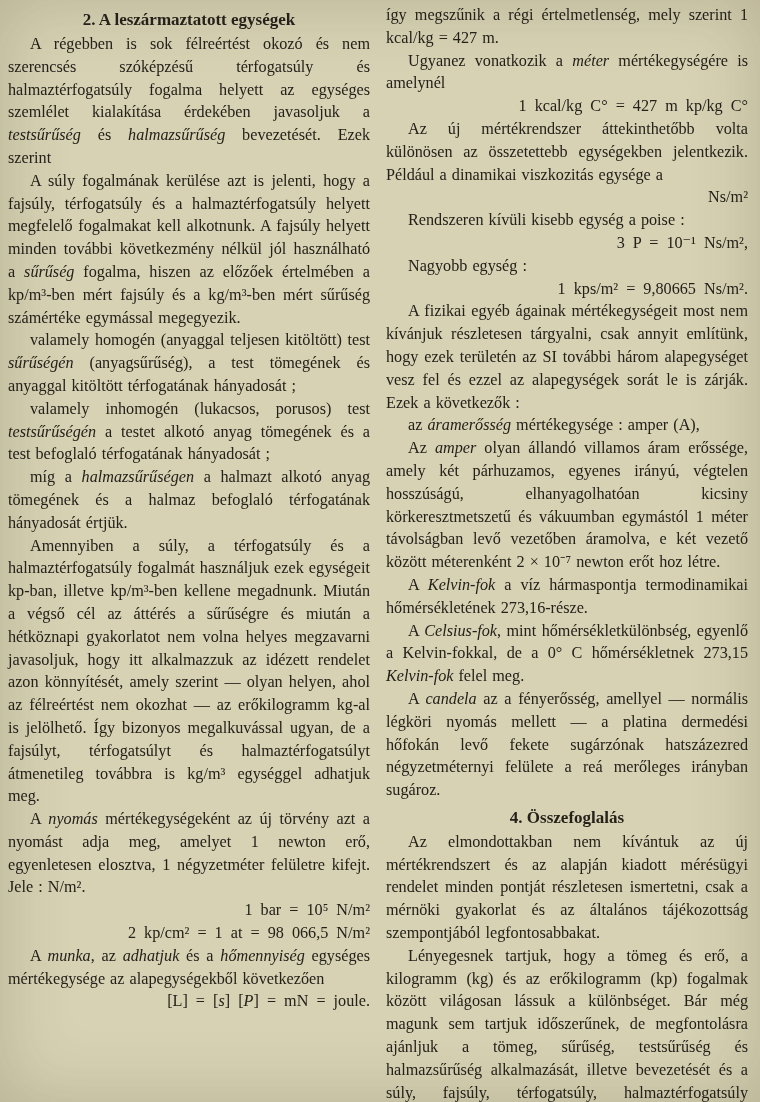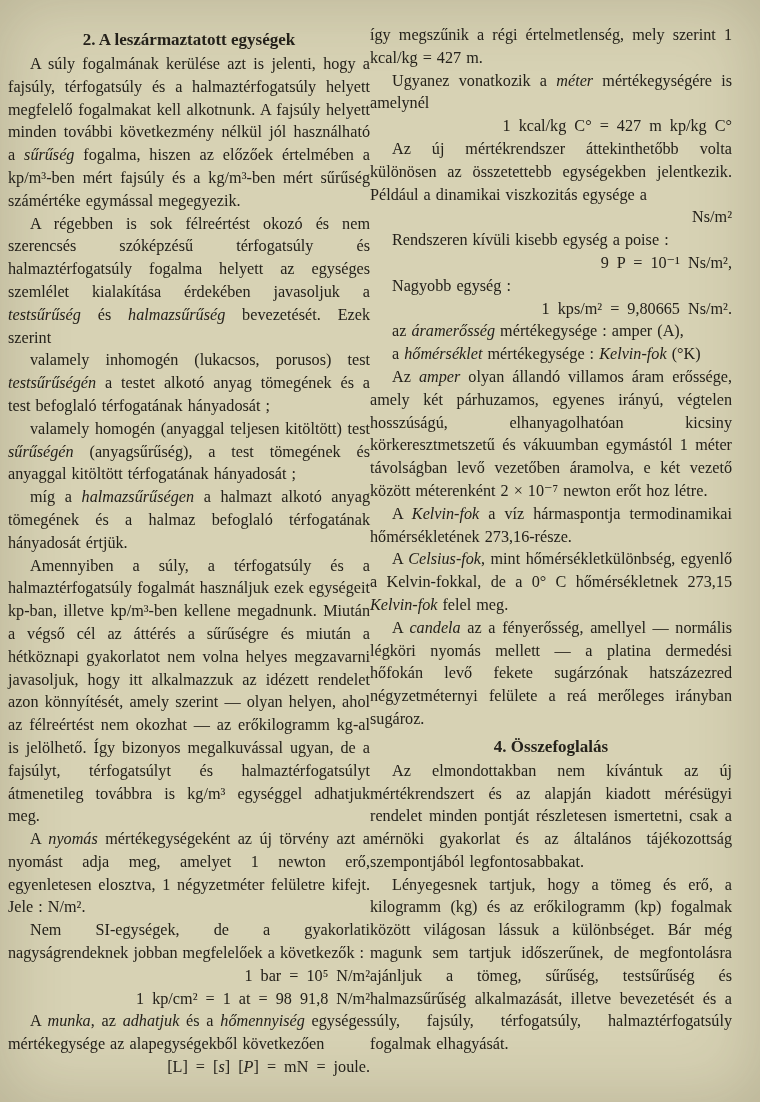--- a/index.html
+++ b/index.html
@@ -10,86 +10,86 @@
     overflow: hidden;
   }
   body {
     font-family: "Liberation Serif", "DejaVu Serif", serif;
     box-shadow: inset 0 0 70px rgba(75, 66, 38, 0.22);
   }
   .page {
     box-sizing: border-box;
     width: 760px;
     height: 1102px;
-    padding: 24px 6px 0 8px;
+    padding: 4px 6px 0 8px;
     display: flex;
-    gap: 0;
+    gap: 16px;
   }
   .column {
     width: 362px;
     flex: 0 0 362px;
   }
   .heading {
     font-weight: bold;
     text-align: center;
     font-size: 17px;
     line-height: 23px;
     margin: 4px 0 2px 0;
   }
   .para {
     font-size: 16.2px;
     line-height: 22.8px;
     text-align: justify;
     text-indent: 22px;
     margin: 0;
     word-spacing: 1px;
+    font-family: Liberation Serif, serif;
   }
   .para.noindent {
     text-indent: 0;
   }
   .formula {
     font-size: 16.2px;
     line-height: 22.8px;
     text-align: right;
     margin: 0;
     word-spacing: 4px;
   }
   i { font-style: italic; }
 </style>
 </head>
 <body style="background: rgb(215, 210, 180); color: rgb(36, 33, 26);">
 
 <div class="page">
   <div class="column">
       <div class="heading">2. A leszármaztatott egységek</div>
+      <div class="para">A régebben is sok félreértést okozó és nem szerencsés szóképzésű térfogatsúly és halmaztérfogatsúly fogalma helyett az egységes szemlélet kialakítása érdekében javasoljuk a <i>testsűrűség</i> és <i>halmazsűrűség</i> bevezetését. Ezek szerint</div>
       <div class="para">A súly fogalmának kerülése azt is jelenti, hogy a fajsúly, térfogatsúly és a halmaztérfogatsúly helyett megfelelő fogalmakat kell alkotnunk. A fajsúly helyett minden további következmény nélkül jól használható a <i>sűrűség</i> fogalma, hiszen az előzőek értelmében a kp/m³-ben mért fajsúly és a kg/m³-ben mért sűrűség számértéke egymással megegyezik.</div>
-      <div class="para">A régebben is sok félreértést okozó és nem szerencsés szóképzésű térfogatsúly és halmaztérfogatsúly fogalma helyett az egységes szemlélet kialakítása érdekében javasoljuk a <i>testsűrűség</i> és <i>halmazsűrűség</i> bevezetését. Ezek szerint</div>
+      <div class="para">valamely homogén (anyaggal teljesen kitöltött) test <i>sűrűségén</i> (anyagsűrűség), a test tömegének és anyaggal kitöltött térfogatának hányadosát ;</div>
       <div class="para">valamely inhomogén (lukacsos, porusos) test <i>testsűrűségén</i> a testet alkotó anyag tömegének és a test befoglaló térfogatának hányadosát ;</div>
-      <div class="para">valamely homogén (anyaggal teljesen kitöltött) test <i>sűrűségén</i> (anyagsűrűség), a test tömegének és anyaggal kitöltött térfogatának hányadosát ;</div>
       <div class="para">míg a <i>halmazsűrűségen</i> a halmazt alkotó anyag tömegének és a halmaz befoglaló térfogatának hányadosát értjük.</div>
       <div class="para">Amennyiben a súly, a térfogatsúly és a halmaztérfogatsúly fogalmát használjuk ezek egységeit kp-ban, illetve kp/m³-ben kellene megadnunk. Miután a végső cél az áttérés a sűrűségre és miután a hétköznapi gyakorlatot nem volna helyes megzavarni javasoljuk, hogy itt alkalmazzuk az idézett rendelet azon könnyítését, amely szerint — olyan helyen, ahol az félreértést nem okozhat — az erőkilogramm kg-al is jelölhető. Így bizonyos megalkuvással ugyan, de a fajsúlyt, térfogatsúlyt és halmaztérfogatsúlyt átmenetileg továbbra is kg/m³ egységgel adhatjuk meg.</div>
       <div class="para">A <i>nyomás</i> mértékegységeként az új törvény azt a nyomást adja meg, amelyet 1 newton erő, egyenletesen elosztva, 1 négyzetméter felületre kifejt. Jele : N/m².</div>
-      <div class="para">Nem SI-egységek, de a gyakorlati nagyságrendeknek jobban megfelelőek a következők :</div>
       <div class="formula">1 bar = 10⁵ N/m²</div>
-      <div class="formula">1 kp/cm² = 1 at = 98 91,8 N/m²</div>
+      <div class="formula">2 kp/cm² = 1 at = 98 066,5 N/m²</div>
       <div class="para">A <i>munka</i>, az <i>adhatjuk</i> és a <i>hőmennyiség</i> egységes mértékegysége az alapegységekből következően</div>
       <div class="formula">[L] = [<i>s</i>] [<i>P</i>] = mN = joule.</div>
     </div>
   <div class="column">
       <div class="para noindent">így megszűnik a régi értelmetlenség, mely szerint 1 kcal/kg = 427 m.</div>
       <div class="para">Ugyanez vonatkozik a <i>méter</i> mértékegységére is amelynél</div>
       <div class="formula">1 kcal/kg C° = 427 m kp/kg C°</div>
       <div class="para">Az új mértékrendszer áttekinthetőbb volta különösen az összetettebb egységekben jelentkezik. Például a dinamikai viszkozitás egysége a</div>
       <div class="formula">Ns/m²</div>
       <div class="para">Rendszeren kívüli kisebb egység a poise :</div>
-      <div class="formula">9 P = 10⁻¹ Ns/m²,</div>
+      <div class="formula">3 P = 10⁻¹ Ns/m²,</div>
       <div class="para">Nagyobb egység :</div>
       <div class="formula">1 kps/m² = 9,80665 Ns/m².</div>
+      <div class="para">A fizikai egyéb ágainak mértékegységeit most nem kívánjuk részletesen tárgyalni, csak annyit említünk, hogy ezek területén az SI további három alapegységet vesz fel és ezzel az alapegységek sorát le is zárják. Ezek a következők :</div>
       <div class="para">az <i>áramerősség</i> mértékegysége :  amper (A),</div>
-      <div class="para">a <i>hőmérséklet</i> mértékegysége : <i>Kelvin-fok</i> (°K)</div>
       <div class="para">Az <i>amper</i> olyan állandó villamos áram erőssége, amely két párhuzamos, egyenes irányú, végtelen hosszúságú, elhanyagolhatóan kicsiny körkeresztmetszetű és vákuumban egymástól 1 méter távolságban levő vezetőben áramolva, e két vezető között méterenként 2 × 10⁻⁷ newton erőt hoz létre.</div>
       <div class="para">A <i>Kelvin-fok</i> a víz hármaspontja termodinamikai hőmérsékletének 273,16-része.</div>
       <div class="para">A <i>Celsius-fok</i>, mint hőmérsékletkülönbség, egyenlő a Kelvin-fokkal, de a 0° C hőmérsékletnek 273,15 <i>Kelvin-fok</i> felel meg.</div>
       <div class="para">A <i>candela</i> az a fényerősség, amellyel — normális légköri nyomás mellett — a platina dermedési hőfokán levő fekete sugárzónak hatszázezred négyzetméternyi felülete a reá merőleges irányban sugároz.</div>
       <div class="heading">4. Összefoglalás</div>
       <div class="para">Az elmondottakban nem kívántuk az új mértékrendszert és az alapján kiadott mérésügyi rendelet minden pontját részletesen ismertetni, csak a mérnöki gyakorlat és az általános tájékozottság szempontjából legfontosabbakat.</div>
       <div class="para">Lényegesnek tartjuk, hogy a tömeg és erő, a kilogramm (kg) és az erőkilogramm (kp) fogalmak között világosan lássuk a különbséget. Bár még magunk sem tartjuk időszerűnek, de megfontolásra ajánljuk a tömeg, sűrűség, testsűrűség és halmazsűrűség alkalmazását, illetve bevezetését és a súly, fajsúly, térfogatsúly, halmaztérfogatsúly fogalmak elhagyását.</div>
     </div>
 </div>
 

